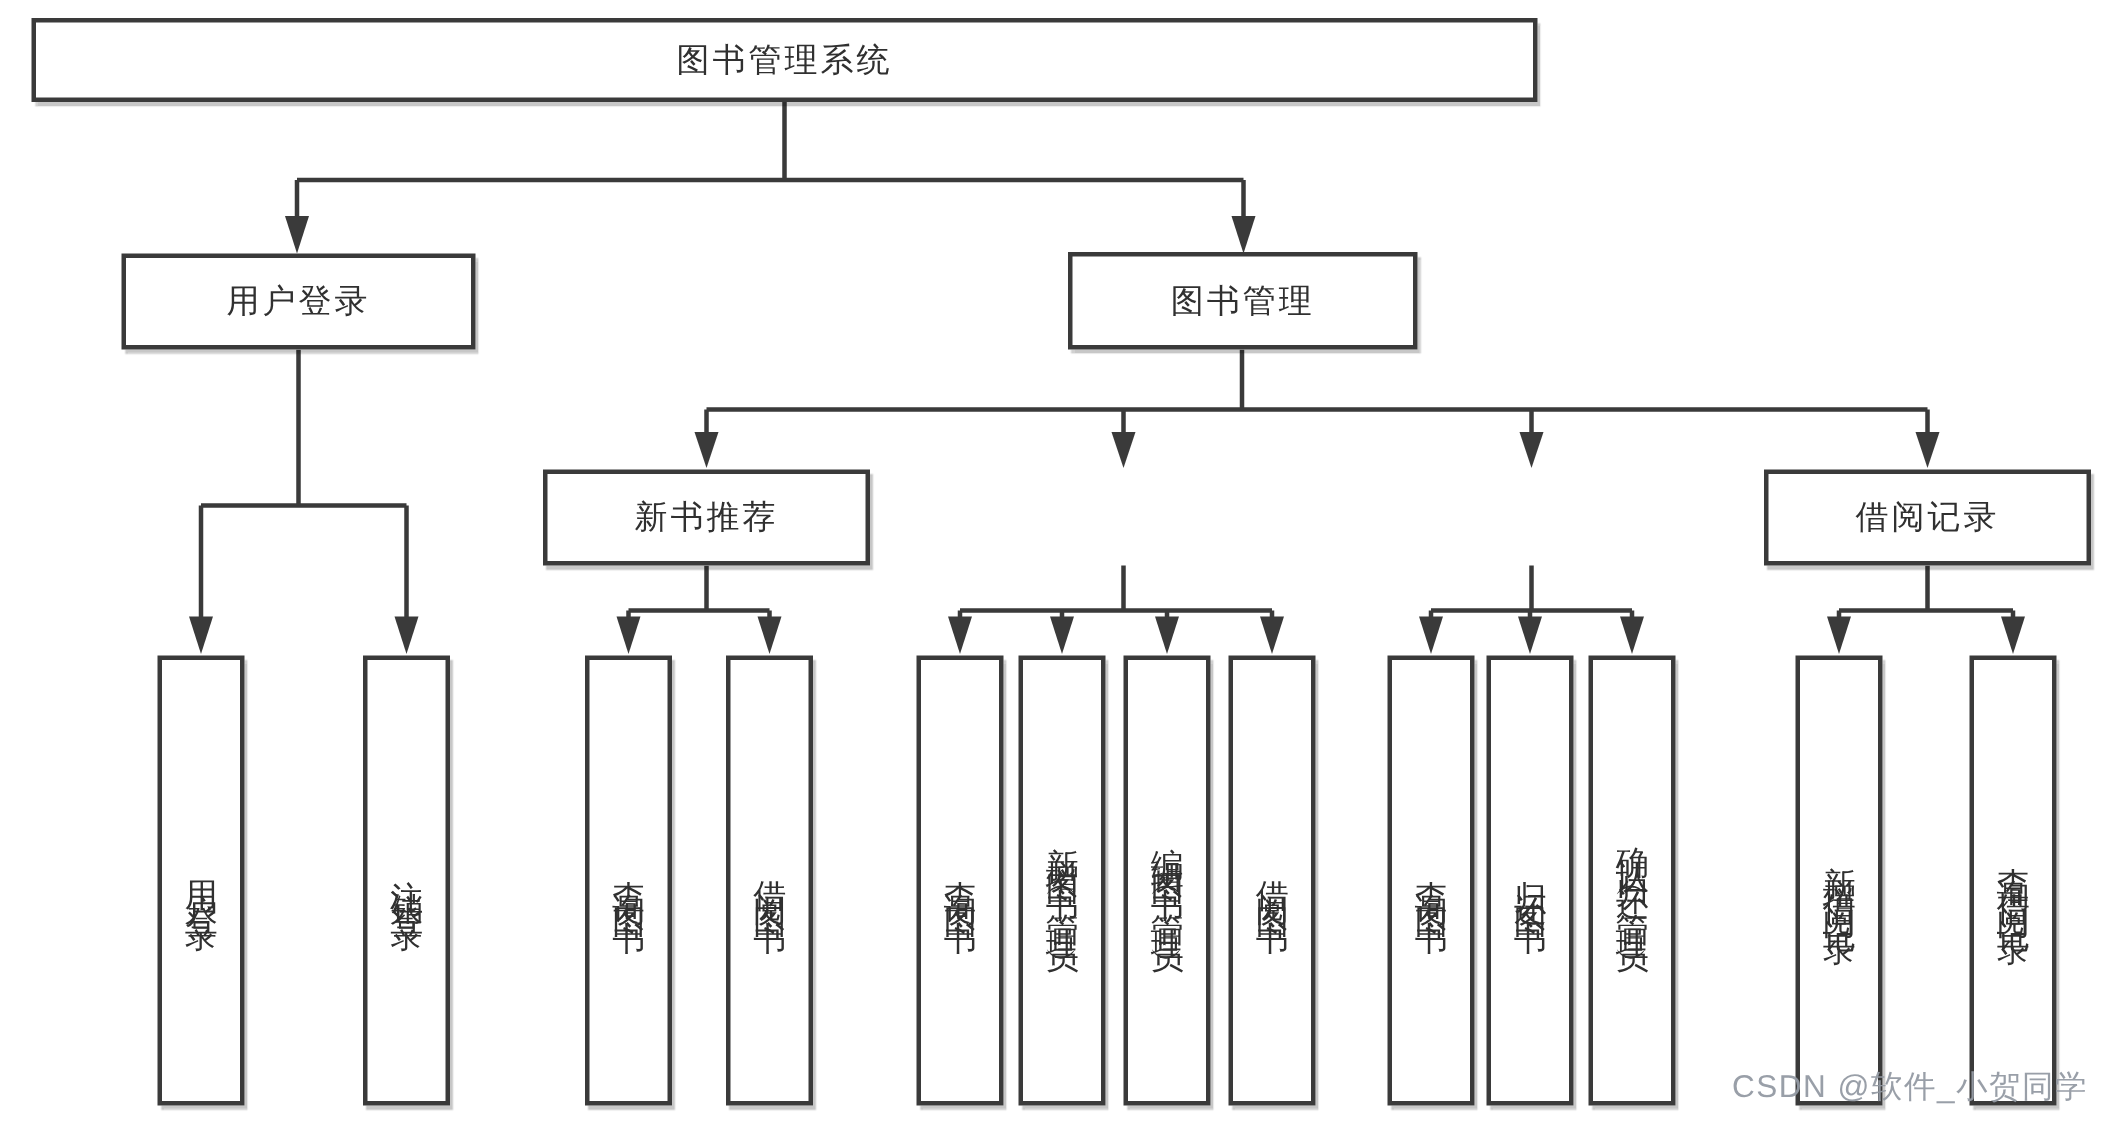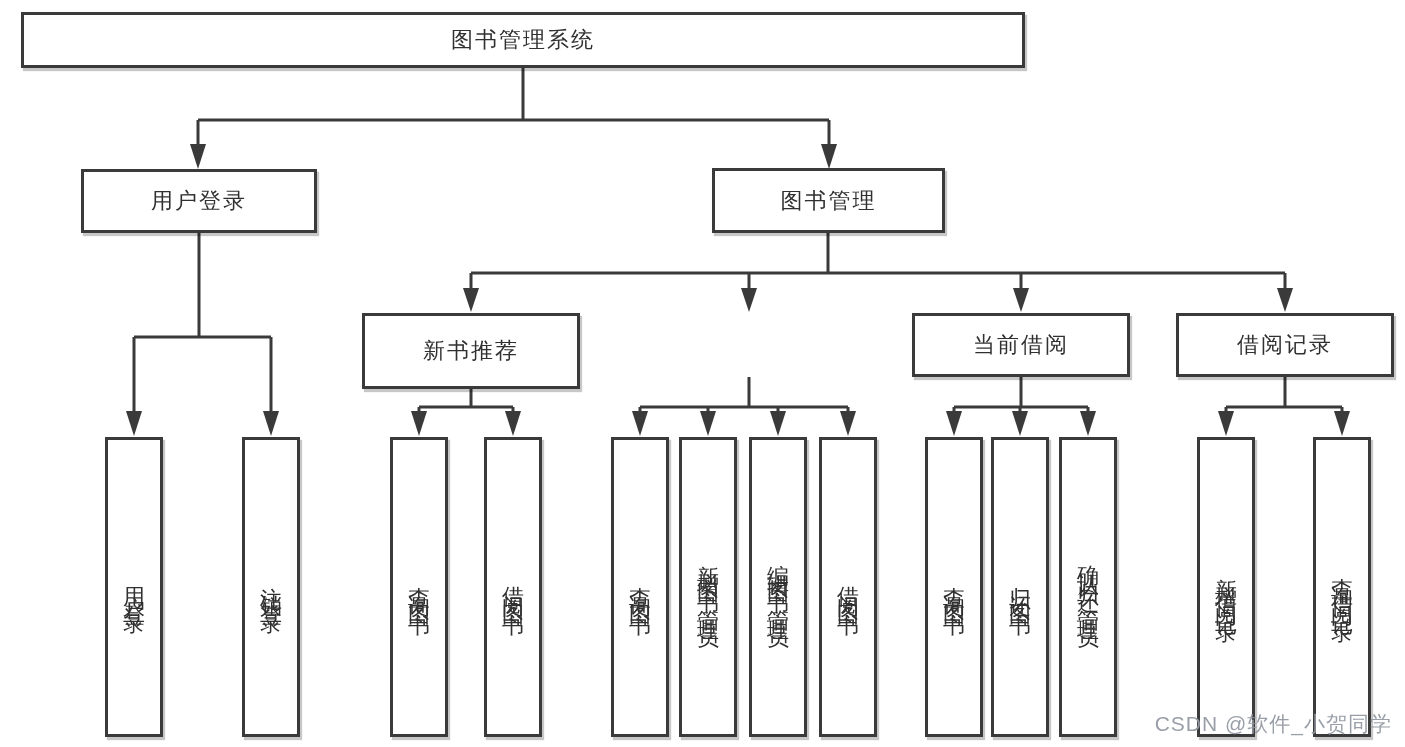--- a/index.html
+++ b/index.html
@@ -95,22 +95,21 @@
       <polygon points="1218,411 1234,411 1226,436"></polygon>
       <polygon points="1334,411 1350,411 1342,436"></polygon>
     </g>
   </svg>
 
   <div class="box" style="left:21px; top:12px; width:1004px; height:56px;">图书管理系统</div>
 
   <div class="box" style="left:81px; top:169px; width:236px; height:64px;">用户登录</div>
   <div class="box" style="left:712px; top:168px; width:233px; height:65px;">图书管理</div>
 
-  <div class="box" style="left:362px; top:313px; width:218px; height:76px;">新书推荐</div>
-  <div class="box" style="left:912px; top:313px; width:218px; height:64px;">当前借阅</div>
+  <div class="box" style="left:362px; top:313px; width:218px; height:64px;">新书推荐</div>
   <div class="box" style="left:1176px; top:313px; width:218px; height:64px;">借阅记录</div>
 
   <div class="box leaf" style="left:105px;">
     <span class="vtext">用户登录</span>
   </div>
   <div class="box leaf" style="left:242px;">
     <span class="vtext">注销登录</span>
   </div>
 
   <div class="box leaf" style="left:390px;">

